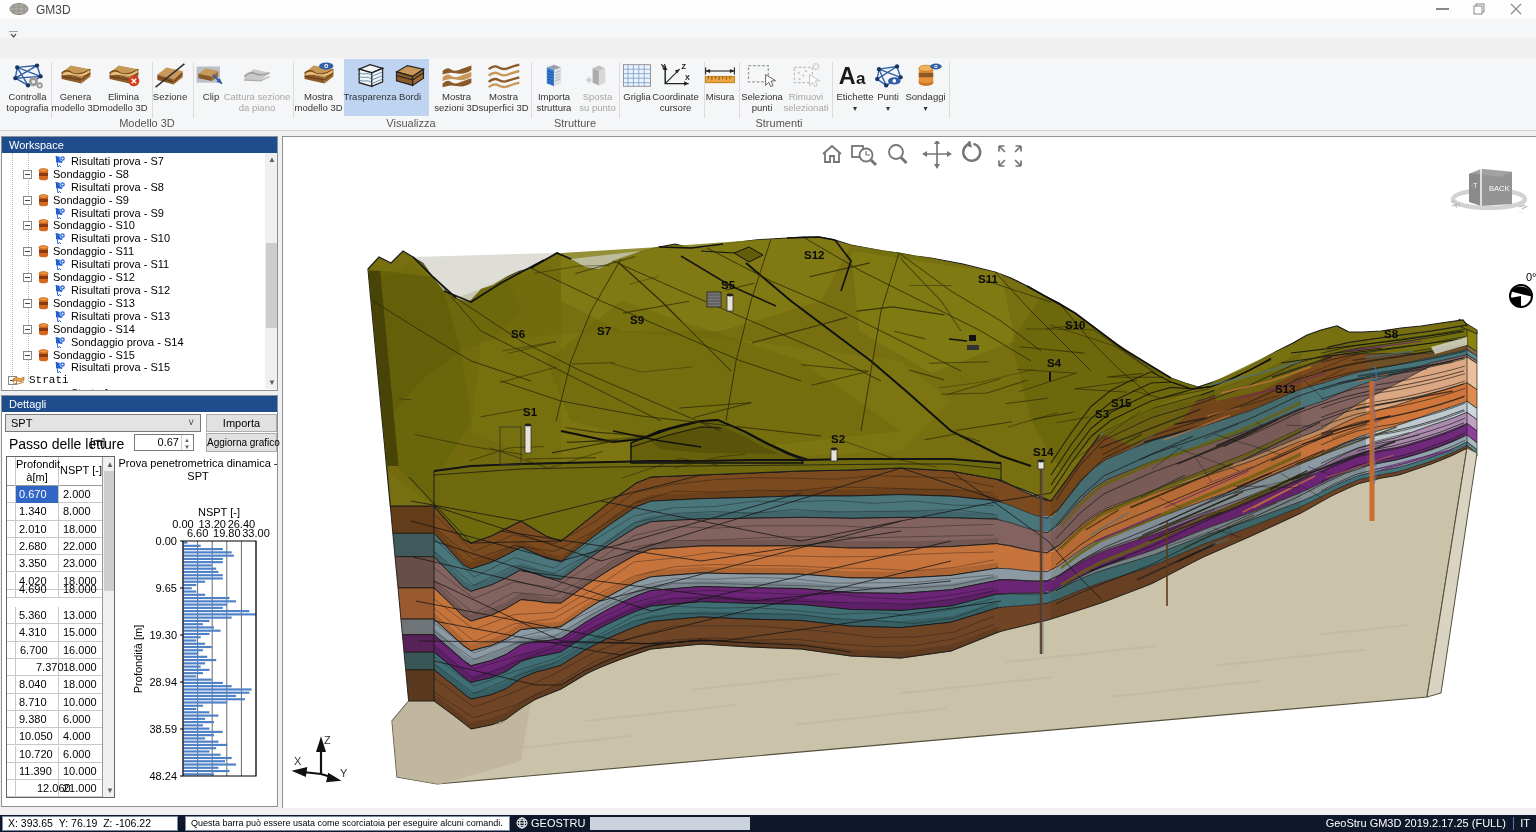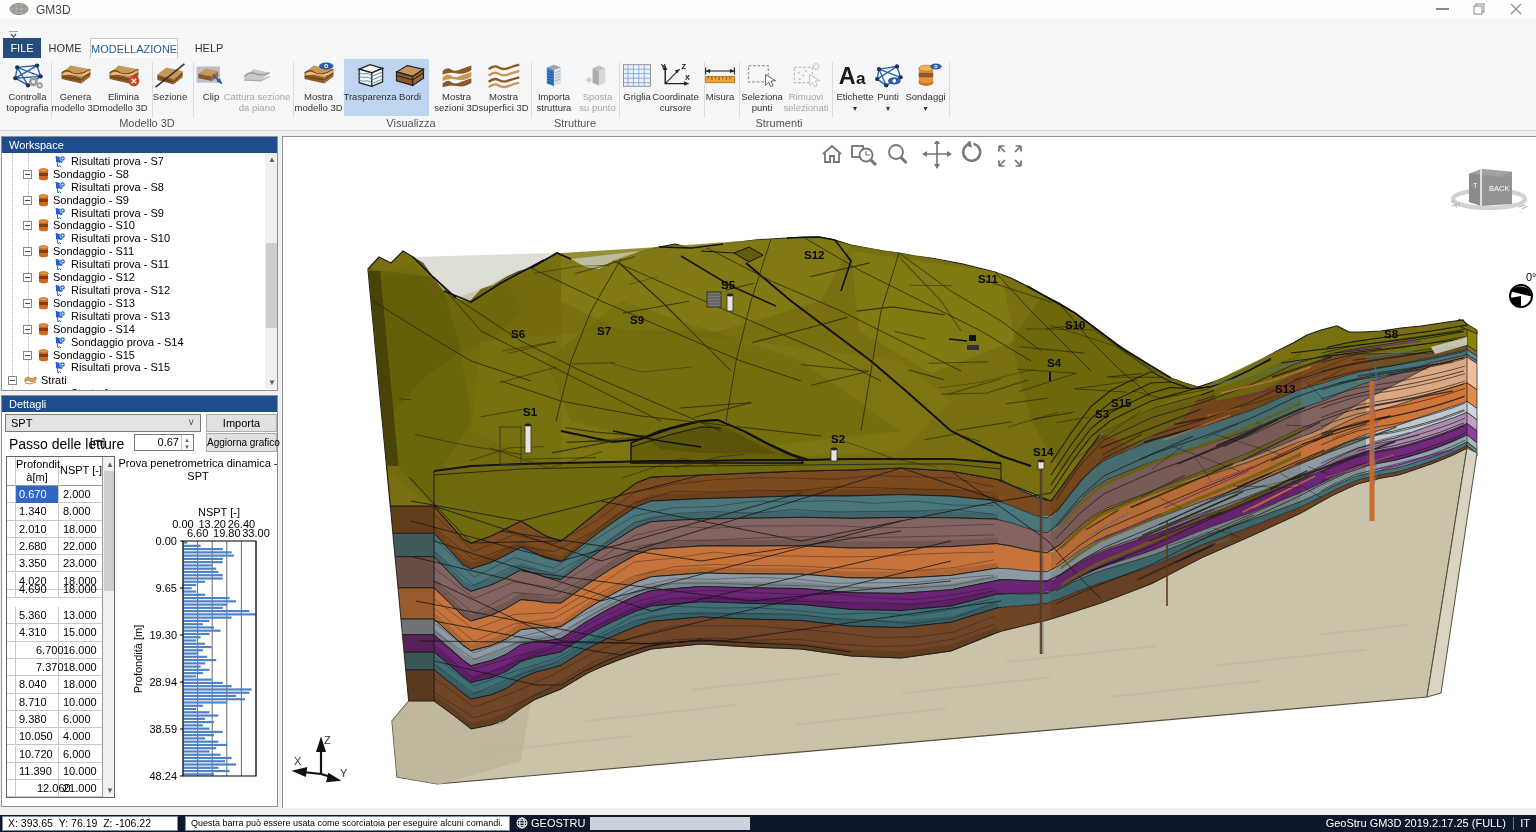--- a/index.html
+++ b/index.html
@@ -48,26 +48,20 @@
         <rect x="1" y="3" width="8" height="8" fill="#fff" stroke="#888" stroke-width="1"></rect>
       </svg>
 <svg class="abs" style="left:1510px;top:3px;" width="12" height="12" viewBox="0 0 12 12">
         <path d="M1,1 L11,11 M11,1 L1,11" stroke="#888" stroke-width="1.1"></path>
       </svg>
 <div class="abs" style="left:9px;top:24px;width:9px;height:7px;z-index:6;"><svg width="9" height="7" viewBox="0 0 9 7">
           <path d="M0,0 h9 M2,3 l2.5,3 l2.5,-3" stroke="#555" fill="none" stroke-width="1.2"></path>
         </svg></div>
 </div>
 <div id="qat"></div>
-<div id="tabs">
-<div class="tab" id="tab-file">FILE</div>
-<div class="tab" id="tab-home">HOME</div>
-<div class="tab" id="tab-mod">MODELLAZIONE</div>
-<div class="tab" id="tab-help">HELP</div>
-</div>
 <div id="ribbon">
 <div id="hl"></div>
 <div class="ritem" style="left:-13px;width:81px;"><svg class="ic" width="40" height="30" viewBox="0 0 40 30">
 <g stroke="#2f5fa8" stroke-width="1.6" fill="none">
 <path d="M8,6 L30,4 L34,16 L20,26 L6,18 Z M8,6 L34,16 M8,6 L20,26 M30,4 L6,18 M34,16 L6,18"></path>
 </g>
 <circle cx="8" cy="6" r="2.4" fill="#16355e"></circle>
           <circle cx="30" cy="4" r="2.4" fill="#16355e"></circle>
 <circle cx="34" cy="16" r="2.4" fill="#16355e"></circle>
           <circle cx="20" cy="26" r="2.4" fill="#16355e"></circle>
@@ -380,21 +374,21 @@
           </svg><span style="padding-left:15px;">Sondaggio - S15</span></div>
         <div class="trow" style="left:52px;top:208px;"><svg width="13" height="13" viewBox="0 0 13 13" style="position:absolute;left:0;top:0;">
             <path d="M2,1 L10,3 L8,8 L2,7 Z" fill="#1f5fd0"></path>
             <circle cx="8.5" cy="3.5" r="2.6" fill="#1f5fd0" stroke="#fff" stroke-width="0.7"></circle>
             <circle cx="8.5" cy="3.5" r="1" fill="#fff"></circle>
             <path d="M2,1 L4,12 l1.5,-1.5 L7,12" stroke="#1f5fd0" stroke-width="1" fill="none"></path>
           </svg><span style="padding-left:17px;">Risultati prova - S15</span></div>
         <div class="abs" style="left:6px;top:223px;width:9px;height:9px;border:1px solid #888;background:#fff;">
           <div style="position:absolute;left:1px;top:3px;width:5px;height:1px;background:#444;"></div>
         </div>
-        <div class="trow" style="left:22px;top:221px;"><svg width="13" height="11" viewBox="0 0 13 11" style="position:absolute;left:0;top:1px;">
+        <div class="trow" style="left:10px;top:221px;font-family:Liberation Mono, monospace;"><svg width="13" height="11" viewBox="0 0 13 11" style="position:absolute;left:0;top:1px;">
             <path d="M1,4 q3,-3 5,-1 t6,-1 v3 q-3,3 -6,1 t-5,1 z" fill="#e8a04a" stroke="#b06a1a" stroke-width="0.7"></path>
             <path d="M1,8 l5,1 l6,-2" stroke="#b06a1a" stroke-width="0.8" fill="none"></path>
           </svg><span style="padding-left:17px;">Strati</span></div>
         <div class="trow" style="left:52px;top:234px;"><span style="padding-left:17px;">Strato 1</span></div>
         <div class="sb" style="left:263px;top:0px;width:13px;height:236px;">
 <div class="sbarrow" style="left:3px;top:3px;">▲</div>
 <div class="sbarrow" style="left:3px;top:226px;">▼</div>
 <div class="sbthumb" style="left:1px;top:90px;width:11px;height:85px;"></div>
 </div>
       </div>
@@ -448,21 +442,21 @@
         </div>
         <div class="abs" style="left:0;top:150.1px;width:95px;height:17.3px;border-bottom:1px solid #c8c8c8;">
 <div class="abs" style="left:8px;top:0;width:44px;height:17.3px;border-left:1px solid #c8c8c8;border-right:1px solid #c8c8c8;line-height:16px;padding-left:3px;">5.360</div>
 <div class="abs" style="left:53px;top:0;width:42px;height:17.3px;line-height:16px;padding-left:3px;">13.000</div>
         </div>
         <div class="abs" style="left:0;top:167.4px;width:95px;height:17.3px;border-bottom:1px solid #c8c8c8;">
 <div class="abs" style="left:8px;top:0;width:44px;height:17.3px;border-left:1px solid #c8c8c8;border-right:1px solid #c8c8c8;line-height:16px;padding-left:3px;">4.310</div>
 <div class="abs" style="left:53px;top:0;width:42px;height:17.3px;line-height:16px;padding-left:3px;">15.000</div>
         </div>
         <div class="abs" style="left:0;top:184.7px;width:95px;height:17.3px;border-bottom:1px solid #c8c8c8;">
-<div class="abs" style="left:8px;top:0;width:44px;height:17.3px;border-left:1px solid #c8c8c8;border-right:1px solid #c8c8c8;line-height:16px;padding-left:20px;">6.700</div>
+<div class="abs" style="left:8px;top:0;width:44px;height:17.3px;border-left:1px solid #c8c8c8;border-right:1px solid #c8c8c8;line-height:16px;padding-left:4px;">6.700</div>
 <div class="abs" style="left:53px;top:0;width:42px;height:17.3px;line-height:16px;padding-left:3px;">16.000</div>
         </div>
         <div class="abs" style="left:0;top:202.0px;width:95px;height:17.3px;border-bottom:1px solid #c8c8c8;">
 <div class="abs" style="left:8px;top:0;width:44px;height:17.3px;border-left:1px solid #c8c8c8;border-right:1px solid #c8c8c8;line-height:16px;padding-left:20px;">7.370</div>
 <div class="abs" style="left:53px;top:0;width:42px;height:17.3px;line-height:16px;padding-left:3px;">18.000</div>
         </div>
         <div class="abs" style="left:0;top:219.3px;width:95px;height:17.3px;border-bottom:1px solid #c8c8c8;">
 <div class="abs" style="left:8px;top:0;width:44px;height:17.3px;border-left:1px solid #c8c8c8;border-right:1px solid #c8c8c8;line-height:16px;padding-left:3px;">8.040</div>
 <div class="abs" style="left:53px;top:0;width:42px;height:17.3px;line-height:16px;padding-left:3px;">18.000</div>
         </div>

